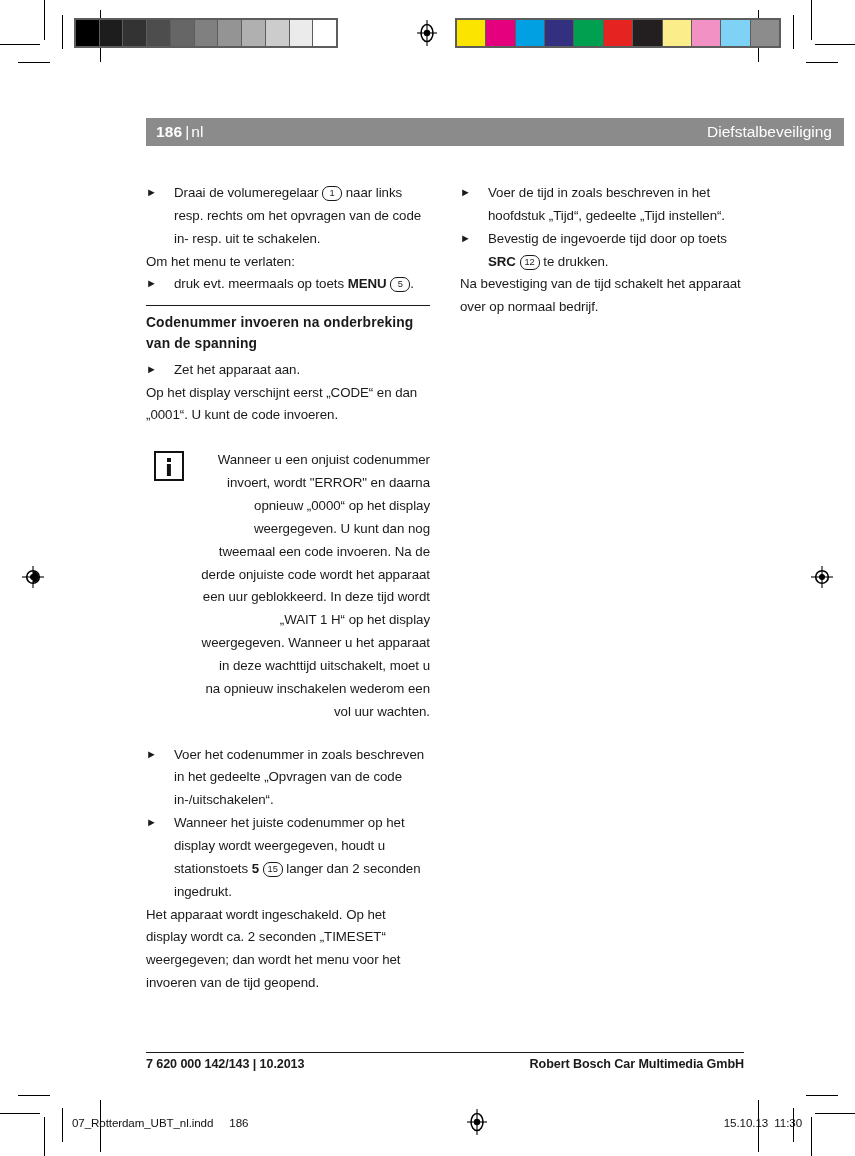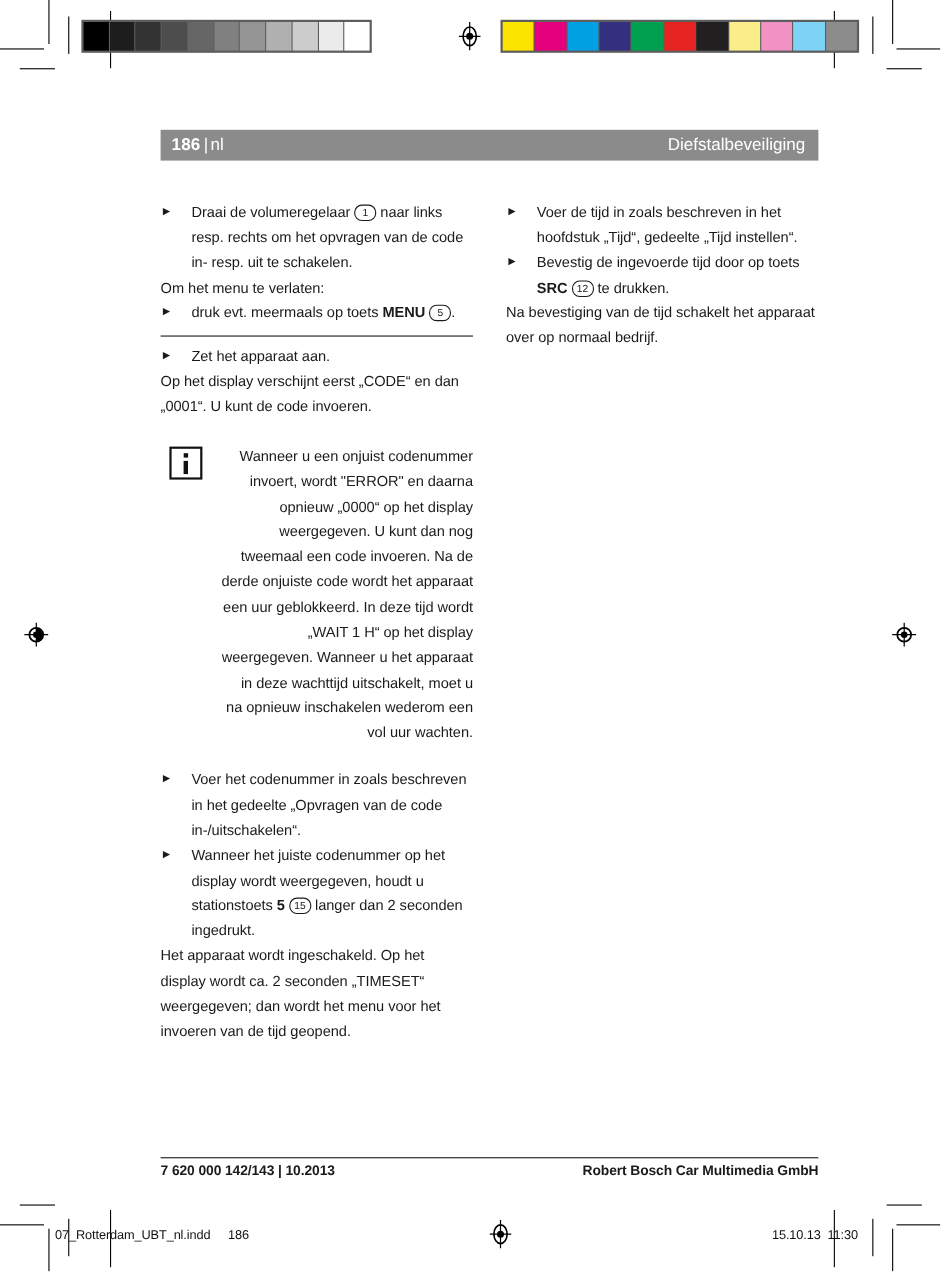--- a/index.html
+++ b/index.html
@@ -42,21 +42,21 @@
     flex: 1 1 auto;
     height: 100%;
   }
   .calbar .swatch + .swatch { margin-left: 1px; }
 
   
   .page-head {
     position: absolute;
     left: 146px;
     top: 118px;
-    width: 598px;
+    width: 698px;
     height: 28px;
     background: #8b8b8b;
     color: #ffffff;
     display: flex;
     align-items: center;
     justify-content: space-between;
     box-sizing: border-box;
     padding: 0 12px 0 10px;
   }
   .page-head .folio {
@@ -209,21 +209,21 @@
     display: flex;
     justify-content: space-between;
     font-size: 12.6px;
     color: #1a1a1a;
     letter-spacing: -0.1px;
     font-weight: bold;
   }
 
   .proof-bar {
     position: absolute;
-    left: 50px;
+    left: 72px;
     top: 1111px;
     width: 730px;
     height: 22px;
     display: flex;
     align-items: center;
     font-size: 11.6px;
     color: #111;
     letter-spacing: -0.1px;
     gap: 23px;
   }
@@ -330,20 +330,21 @@
 
       <p class="plain">Om het menu te verlaten:</p>
 
       <div class="bul">
         <span class="arrow">►</span>
         <span class="btxt"><span>druk evt. meermaals op toets </span><b>MENU</b> <span class="keynum">5</span><span>.</span></span>
       </div>
 
       <hr class="rule">
 
+      <div class="sec-title">Codenummer invoeren na onderbreking van de spanning</div>
 
       <div class="bul">
         <span class="arrow">►</span>
         <span class="btxt">Zet het apparaat aan.</span>
       </div>
 
       <p class="plain">Op het display verschijnt eerst „CODE“ en dan „0001“. U kunt de code invoeren.</p>
 
       <div class="note">
         <div class="icon-wrap">

